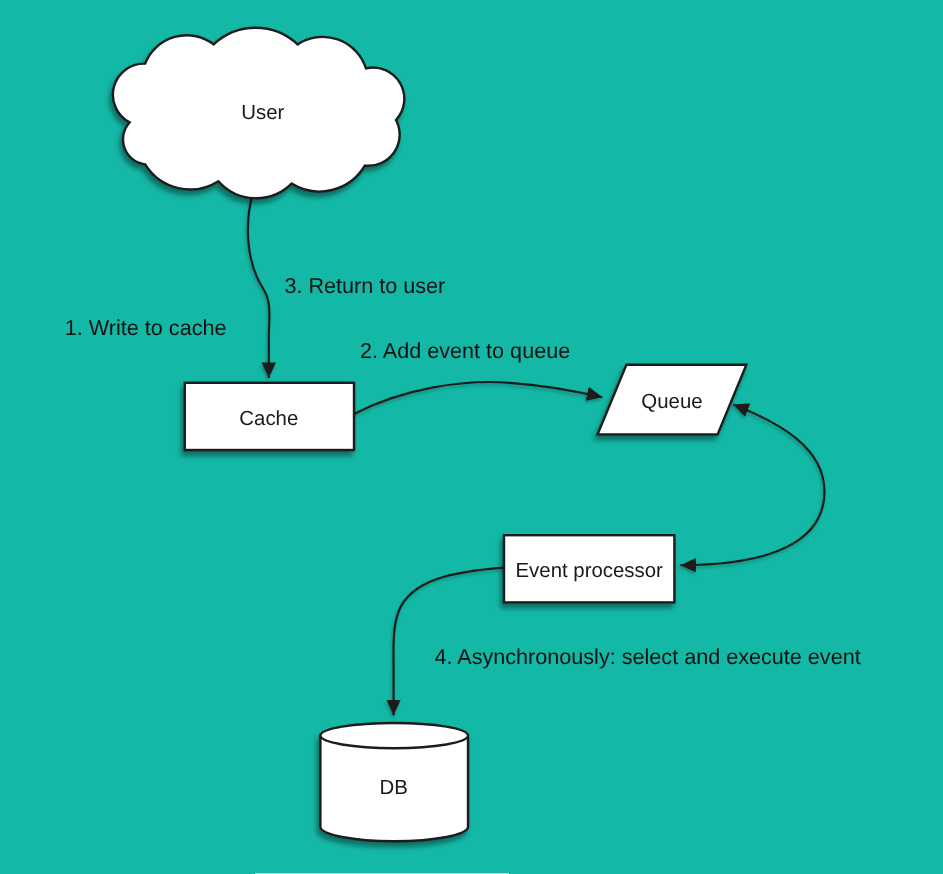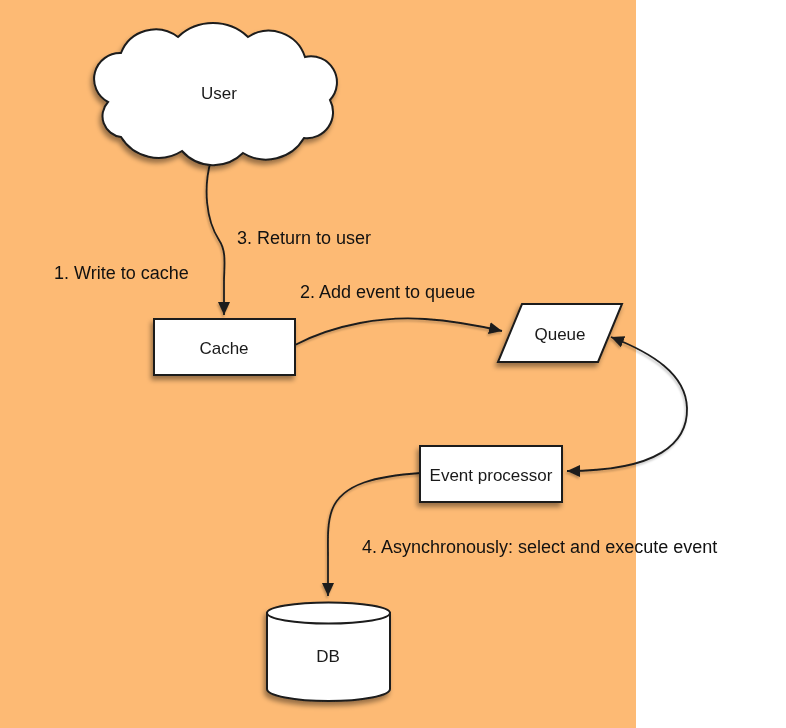--- a/index.html
+++ b/index.html
@@ -6,23 +6,23 @@
     margin: 0;
     padding: 0;
     background: #ffffff;
     width: 786px;
     height: 728px;
     overflow: hidden;
     font-family: "Liberation Sans", sans-serif;
   }
   .diagram-wrap {
     position: relative;
-    width: 636px;
+    width: 786px;
     height: 728px;
-    background: #fdba74;
+    background: #14b8a6;
   }
   svg { display: block; }
   .shape {
     fill: #ffffff;
     stroke: #1c1c1c;
     stroke-width: 2;
   }
   .edge {
     fill: none;
     stroke: #1c1c1c;

